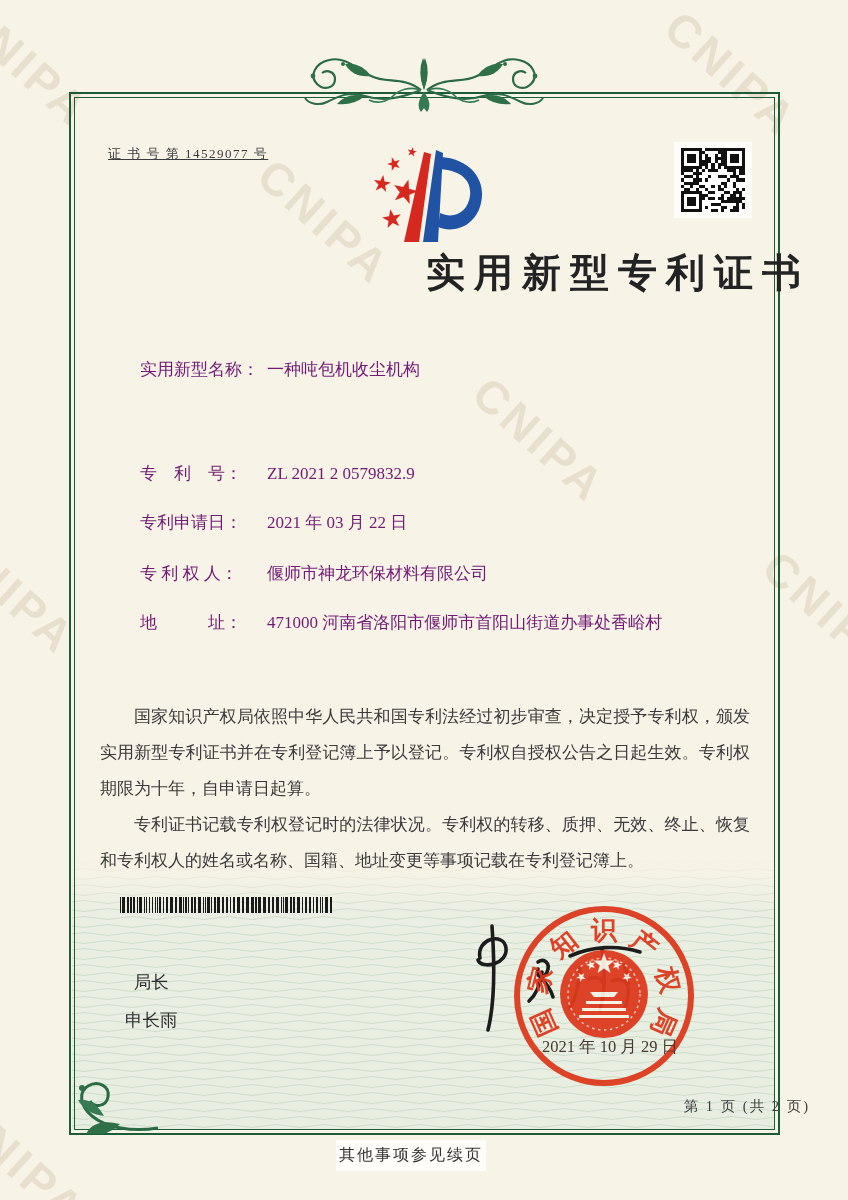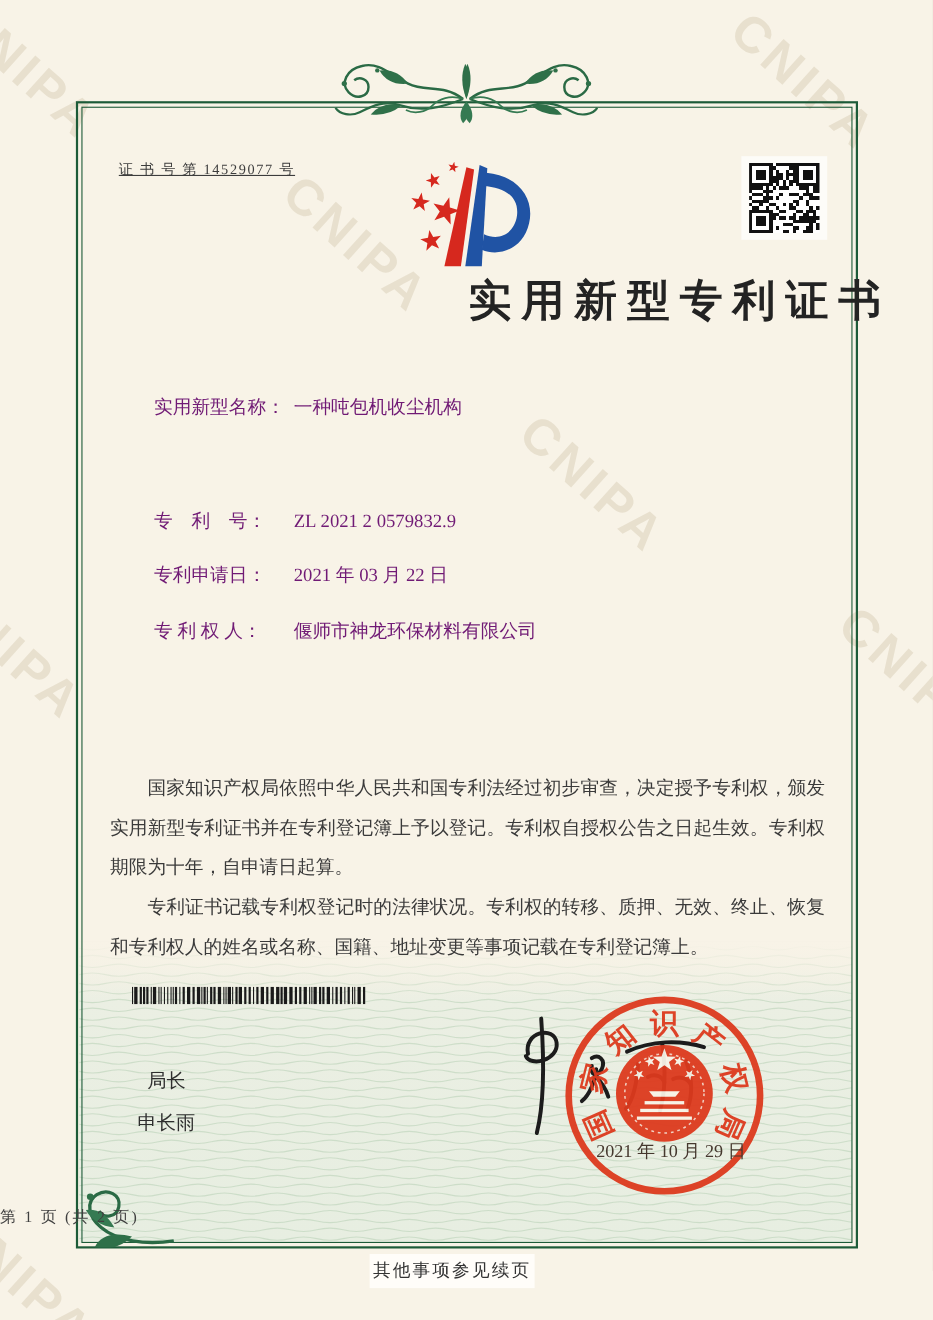--- a/index.html
+++ b/index.html
@@ -35,21 +35,21 @@
   .paragraphs { position:absolute; left:100px; width:650px; top:699px;
     font-size:17px; line-height:36px; text-align:justify; color:#3a3a3a; }
   .paragraphs p { margin:0; text-indent:2em; }
   .barcode { position:absolute; left:120px; top:897px; }
   .signatory { position:absolute; left:125px; top:970px; font-size:17.5px; color:#2e2e2e;text-align:center; }
   .signatory div { margin-bottom:14px; }
   .signature { position:absolute; left:452px; top:920px; }
   .seal { position:absolute; left:512px; top:904px; opacity:.95; }
   .seal-date { position:absolute; left:524px; top:1036px; width:172px; text-align:center;
     font-size:16.5px; color:#45382e; white-space:nowrap; }
-  .page-info { position:absolute; left:0; width:810px; top:1097px; text-align:left;
+  .page-info { position:absolute; left:0; width:810px; top:1097px; text-align:right;
     font-size:14.5px; color:#3f3f3f; letter-spacing:2px; }
   .cont-note { position:absolute; left:336px; top:1140px; background:#fffdf9;
     padding:5px 3px; font-size:16px; color:#333; letter-spacing:2px; }
 </style>
 </head>
 <body>
 
 <div class="page">
 
   <span class="wm" style="left:-18px;top:-10px">CNIPA</span>
@@ -306,20 +306,23 @@
   </div>
   <div class="field" style="top:462px">
     <span class="flabel">专　利　号：</span><span class="fvalue">ZL 2021 2 0579832.9</span>
   </div>
   <div class="field" style="top:511px">
     <span class="flabel">专利申请日：</span><span class="fvalue">2021 年 03 月 22 日</span>
   </div>
   <div class="field" style="top:562px">
     <span class="flabel">专 利 权 人：</span><span class="fvalue">偃师市神龙环保材料有限公司</span>
   </div>
+  <div class="field" style="top:611px">
+    <span class="flabel">地　　　址：</span><span class="fvalue">471000  河南省洛阳市偃师市首阳山街道办事处香峪村</span>
+  </div>
 
   <div class="paragraphs">
     <p>国家知识产权局依照中华人民共和国专利法经过初步审查，决定授予专利权，颁发实用新型专利证书并在专利登记簿上予以登记。专利权自授权公告之日起生效。专利权期限为十年，自申请日起算。</p>
     <p>专利证书记载专利权登记时的法律状况。专利权的转移、质押、无效、终止、恢复和专利权人的姓名或名称、国籍、地址变更等事项记载在专利登记簿上。</p>
   </div>
 
   <svg class="barcode" id="barcode-svg" width="217" height="16">
       <rect x="0" y="0" width="1" height="16" fill="#1a1a1a"></rect>
       <rect x="2" y="0" width="3" height="16" fill="#1a1a1a"></rect>
       <rect x="7" y="0" width="2" height="16" fill="#1a1a1a"></rect>

